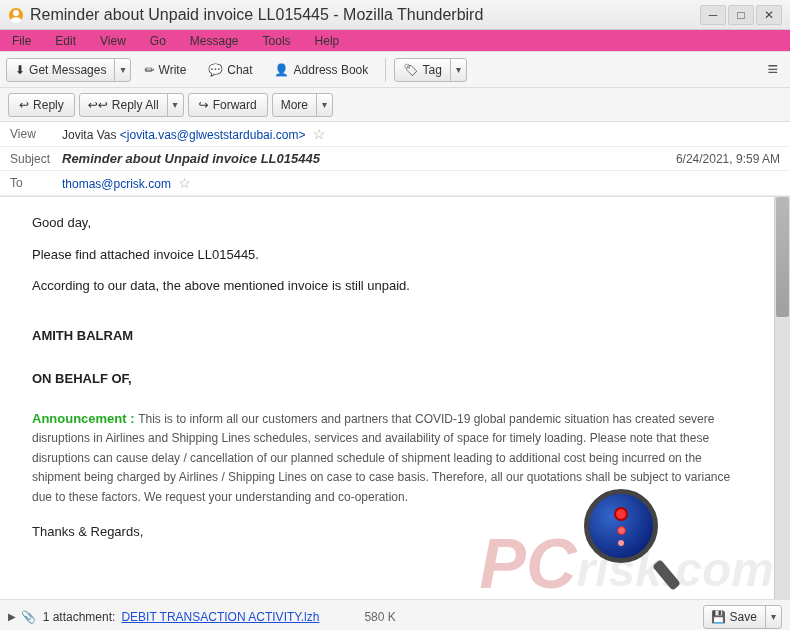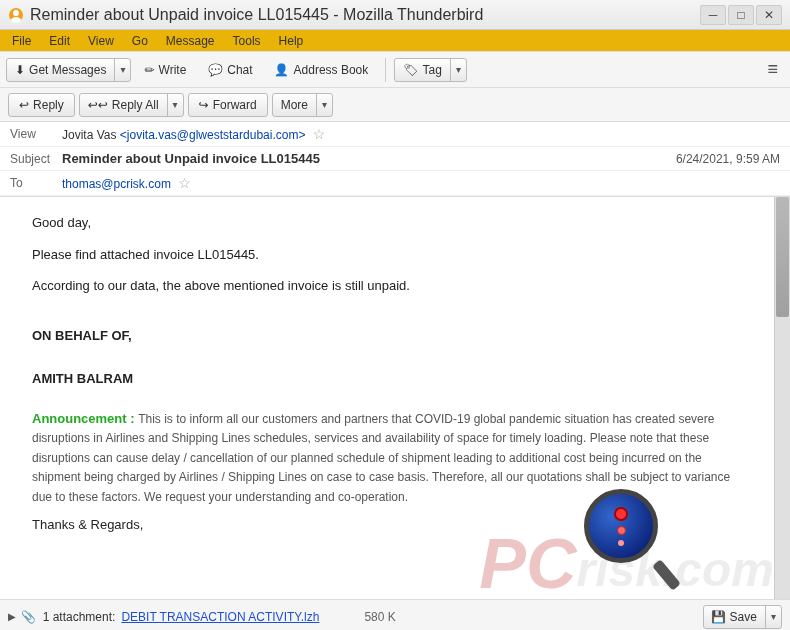--- a/index.html
+++ b/index.html
@@ -20,27 +20,27 @@
     .titlebar-title { flex: 1; font-size: 16px; color: #333; }
     .titlebar-controls { display: flex; gap: 2px; }
     .titlebar-btn {
       width: 26px; height: 20px; display: flex; align-items: center; justify-content: center;
       font-size: 12px; cursor: pointer; background: #e1e1e1; border: 1px solid #ccc; border-radius: 2px;
       color: #444;
     }
 
     
     .menubar {
-      background: #eab308;
+      background: #ec4899;
       height: 22px;
       display: flex;
       align-items: center;
       padding: 0 4px;
       border-bottom: 1px solid #ddd;
-      gap: 2px;
+      gap: 8px;
     }
     .menu-item {
       padding: 2px 8px;
       font-size: 12px;
       color: #333;
       cursor: pointer;
       border-radius: 2px;
     }
 
     
@@ -124,21 +124,21 @@
       font-size: 12px;
       color: #666;
       width: 52px;
       flex-shrink: 0;
     }
     .header-value {
       font-size: 12px;
       color: #333;
       flex: 1;
     }
-    .header-value.subject { font-weight: bold; font-size: 13px; }
+    .header-value.subject { font-weight: bold; font-size: 13px; font-style: italic; }
     .header-date { font-size: 12px; color: #555; margin-left: auto; }
     .star-icon { font-size: 14px; color: #aaa; cursor: pointer; margin-left: 4px; }
 
     
     .email-body {
       background: white;
       flex: 1;
       overflow-y: auto;
       padding: 16px 32px;
       position: relative;
@@ -325,30 +325,30 @@
 </div>
 
 <div class="email-area">
   <div class="email-body" style="flex:1; overflow-y:auto; position:relative;">
     <div class="email-content">
       <p>Good day,</p>
       <p>Please find attached invoice LL015445.</p>
       <p>According to our data, the above mentioned invoice is still unpaid.</p>
 
       <div style="margin-top: 30px;">
+        <div class="signature-name">AMITH BALRAM</div>
         <div class="signature-name">ON BEHALF OF,</div>
-        <div class="signature-name">AMITH BALRAM</div>
       </div>
 
       <div style="margin-top: 20px;">
         <span class="announcement-label">Announcement :</span>
         <span class="announcement-text">This is to inform all our customers and partners that COVID-19 global pandemic situation has created severe disruptions in Airlines and Shipping Lines schedules, services and availability of space for timely loading. Please note that these disruptions can cause delay / cancellation of our planned schedule of shipment leading to additional cost being incurred on the shipment being charged by Airlines / Shipping Lines on case to case basis. Therefore, all our quotations shall be subject to variance due to these factors. We request your understanding and co-operation.</span>
       </div>
 
-      <div style="margin-top: 9px;">
+      <div style="margin-top: 16px;">
         <p>Thanks &amp; Regards,</p>
       </div>
     </div>
 
     <div style="position:absolute; bottom:0; right:0; opacity:0.25; pointer-events:none; display:flex; align-items:flex-end; gap:0;">
       <span style="font-size:70px; font-weight:900; font-style:italic; color:#b91c1c; font-family:'Arial Black',Arial,sans-serif; line-height:1;">PC</span>
       <span style="font-size:48px; font-weight:900; font-style:italic; color:#bbb; font-family:'Arial Black',Arial,sans-serif; line-height:1.2;">risk.com</span>
     </div>
 
     <div style="position:absolute; bottom:30px; right:110px; z-index:10; pointer-events:none;">

